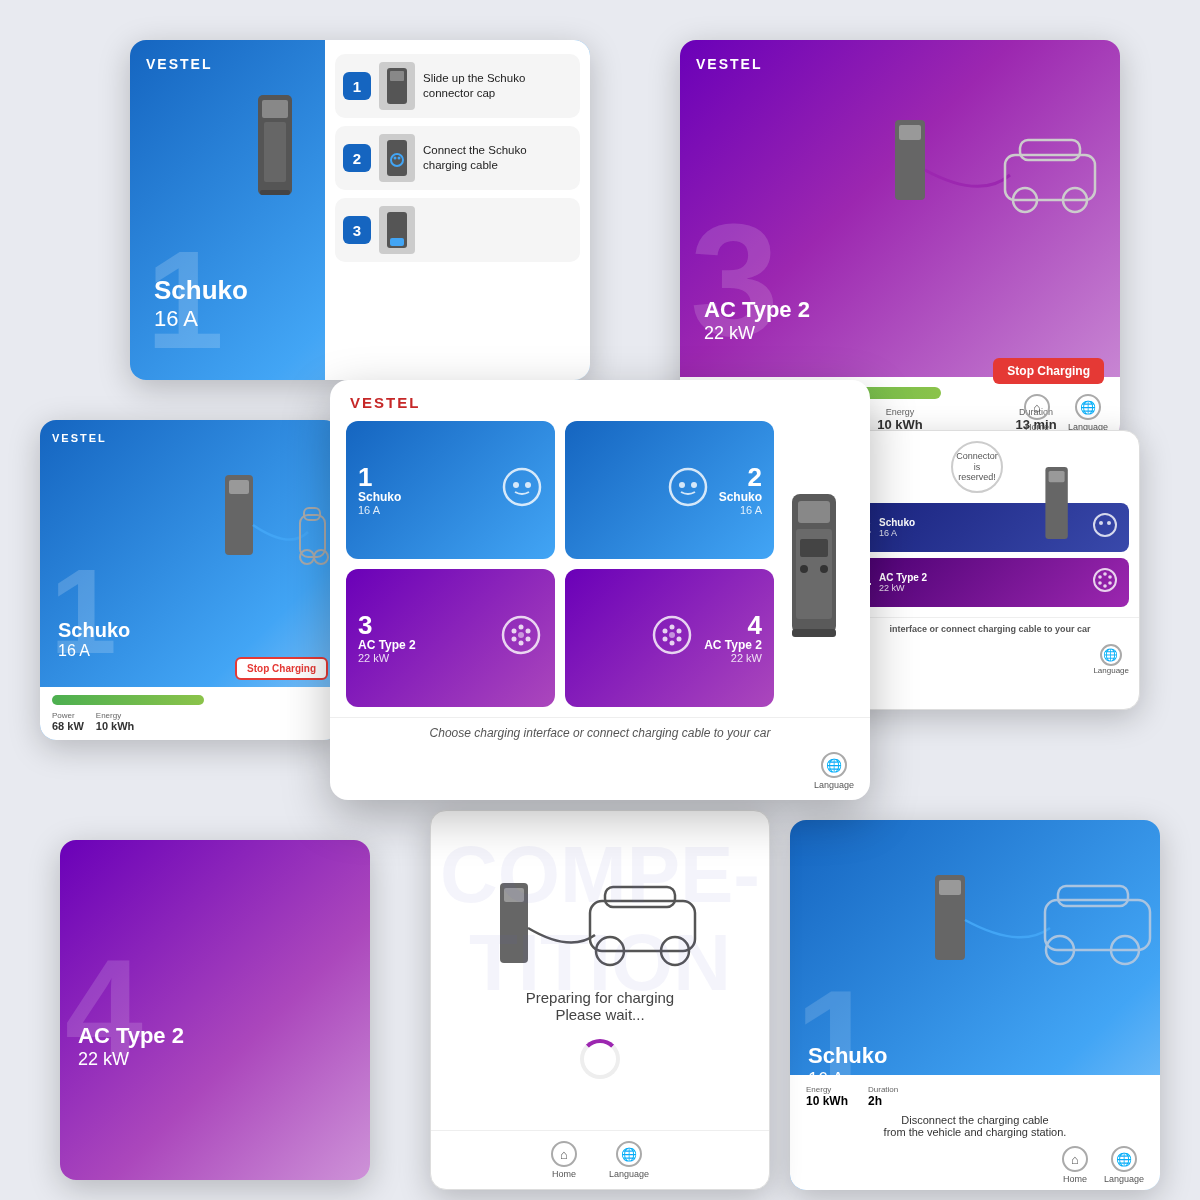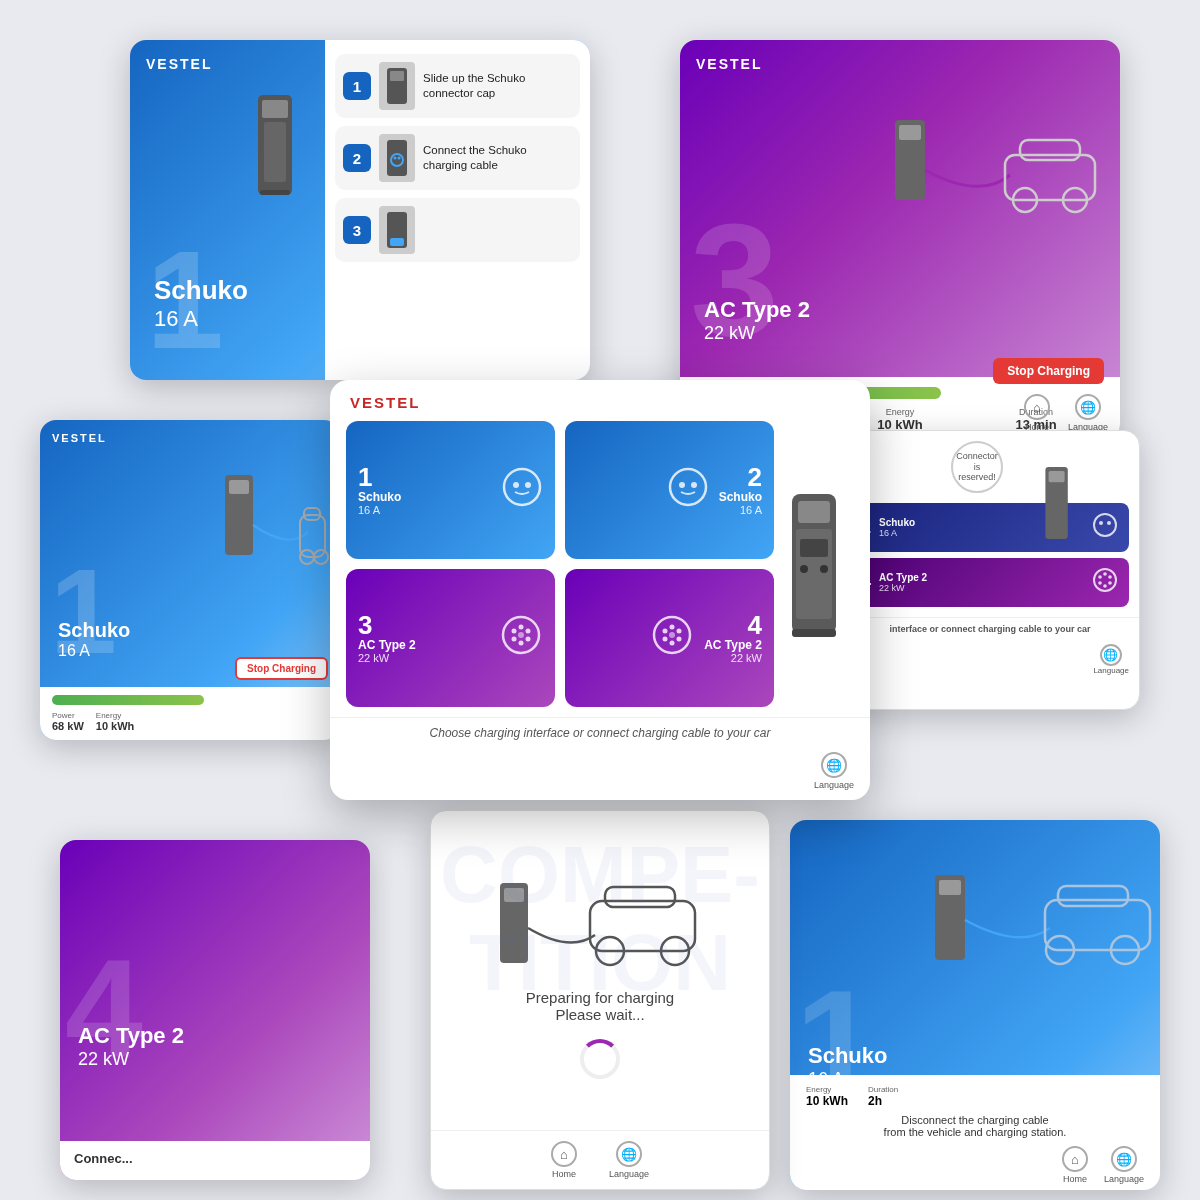--- a/index.html
+++ b/index.html
@@ -925,23 +925,20 @@
       </div>
     </div>
   </div>
 
   <div class="card card-bot-left">
     <span class="big-number">4</span>
     <div class="connector-info">
       <div class="title">AC Type 2</div>
       <div class="subtitle">22 kW</div>
     </div>
-    <div class="connect-panel">
-      <div class="connect-title">Connec...</div>
-    </div>
   </div>
 
   <div class="card card-bot-center">
     <div class="bot-center-body">
       <div class="big-watermark" style="top:20px;">COMPE-<br>TITION</div>
 
       <div class="preparing-car-illustration">
         <svg viewBox="0 0 220 110" width="220" height="110">
           <rect x="10" y="20" width="28" height="80" rx="4" fill="#666"></rect>
           <rect x="14" y="25" width="20" height="14" rx="2" fill="#999"></rect>

